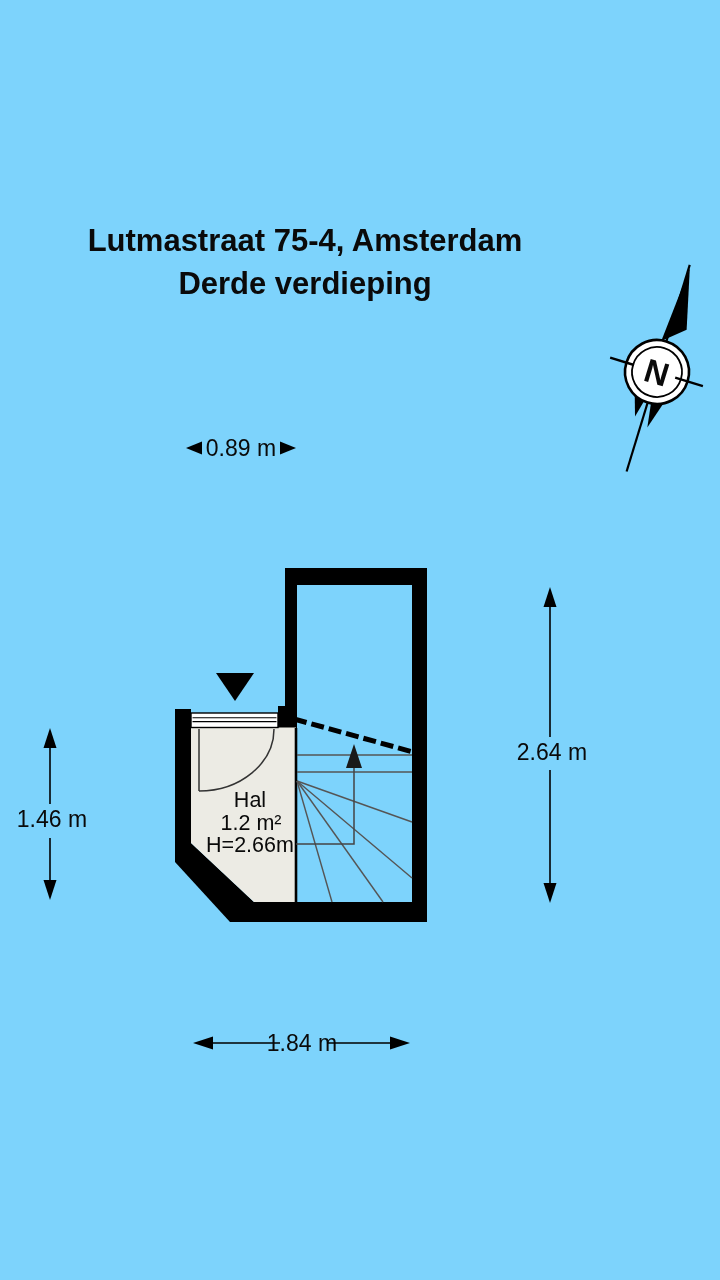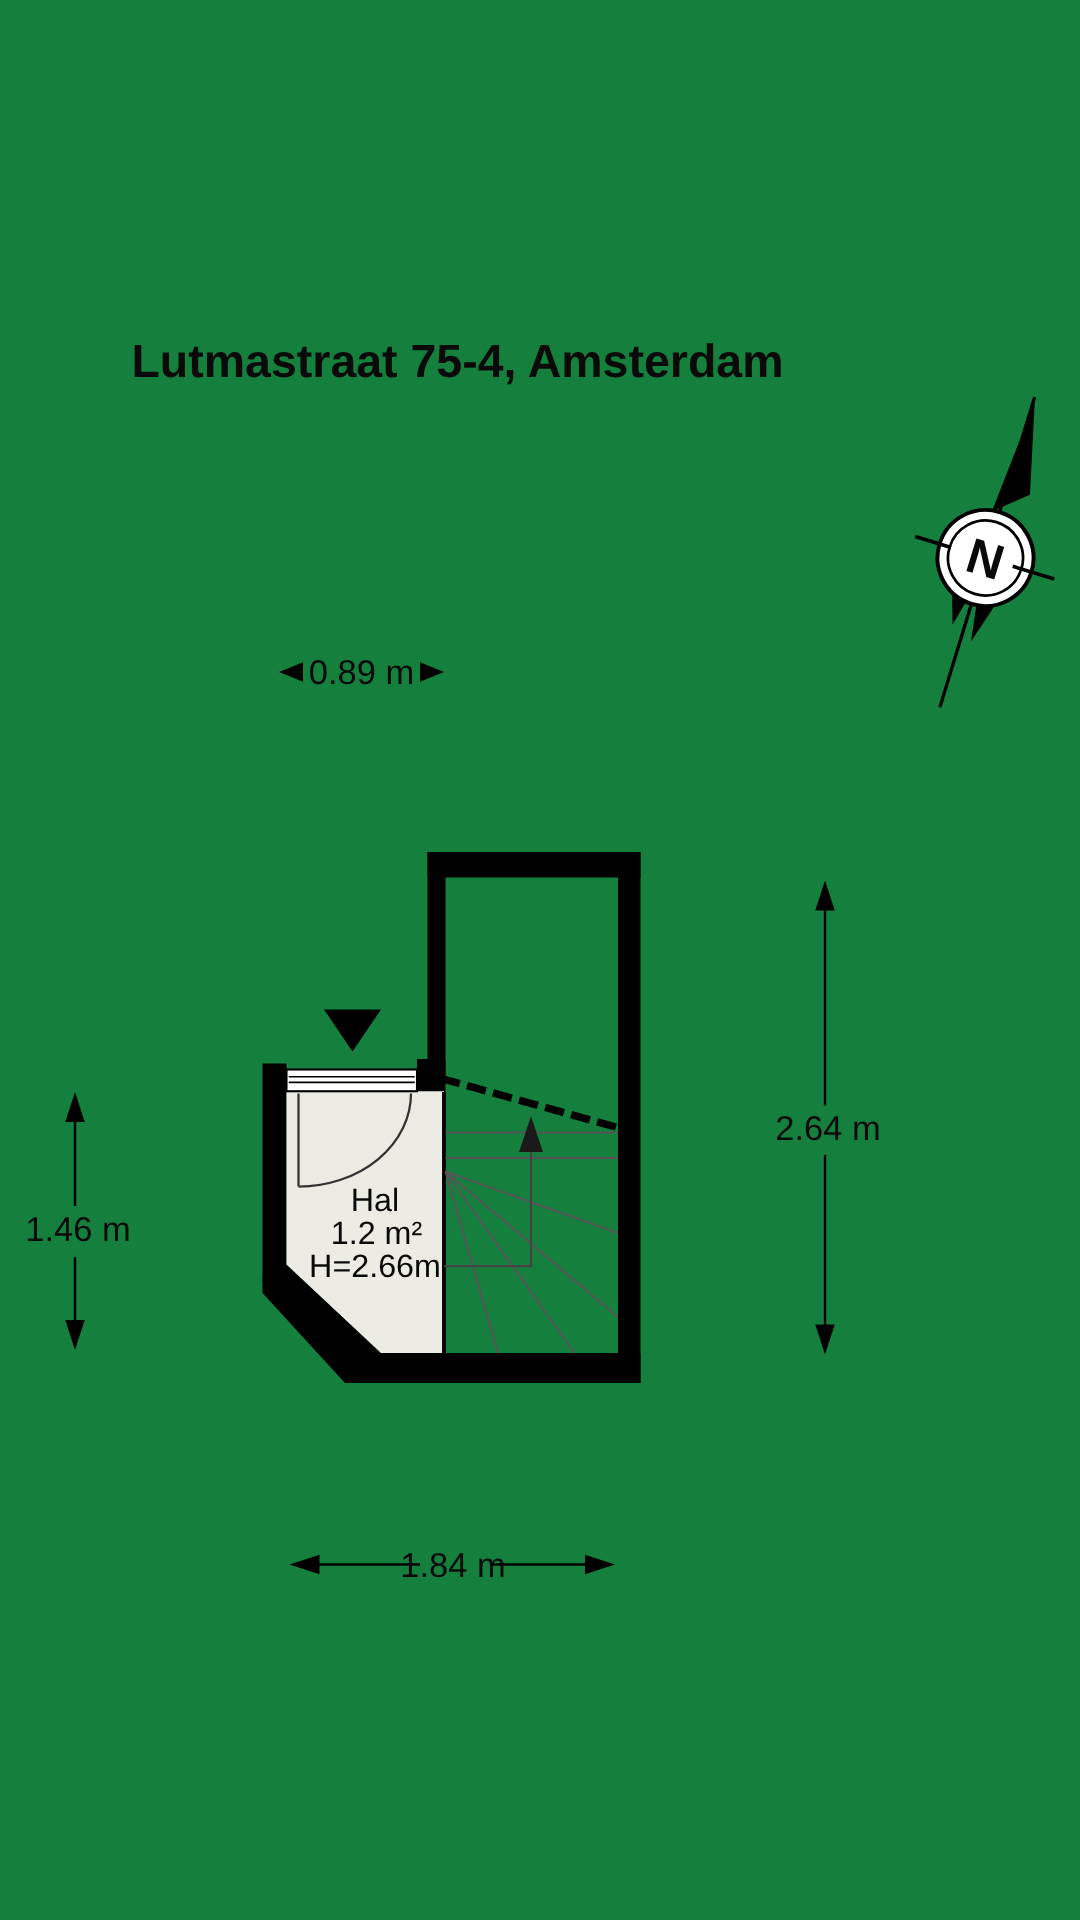--- a/index.html
+++ b/index.html
@@ -5,21 +5,21 @@
   html, body {
     margin: 0;
     padding: 0;
     background: #ffffff;
     font-family: "Liberation Sans", sans-serif;
   }
   .page {
     position: relative;
     width: 720px;
     height: 1280px;
-    background: #15803d;
+    background: #7dd3fc;
     overflow: hidden;
   }
   .title-block {
     position: absolute;
     left: 5px;
     top: 219px;
     width: 600px;
     text-align: center;
     font-weight: bold;
     font-size: 31px;
@@ -40,20 +40,21 @@
   .room-label { font-size: 21.5px; }
   .compass-letter { font-size: 33px; font-weight: bold; }
 </style>
 </head>
 <body>
 
 <div class="page">
 
   <div class="title-block">
     <div>Lutmastraat 75-4, Amsterdam</div>
+    <div>Derde verdieping</div>
   </div>
 
   <svg class="plan" width="720" height="1280" viewBox="0 0 720 1280">
 
     <g transform="translate(657,372) rotate(17)">
       <line x1="0" y1="-112" x2="0" y2="104" stroke="#000" stroke-width="2.2"></line>
       <polygon points="1,-109 -5,-31 16,-49" fill="#000"></polygon>
       <polygon points="-16,24 -3,28 -8,49" fill="#000"></polygon>
       <polygon points="16,26 3,29 7,56" fill="#000"></polygon>
       <circle cx="0" cy="0" r="32" fill="#ffffff" stroke="#000" stroke-width="2.6"></circle>

